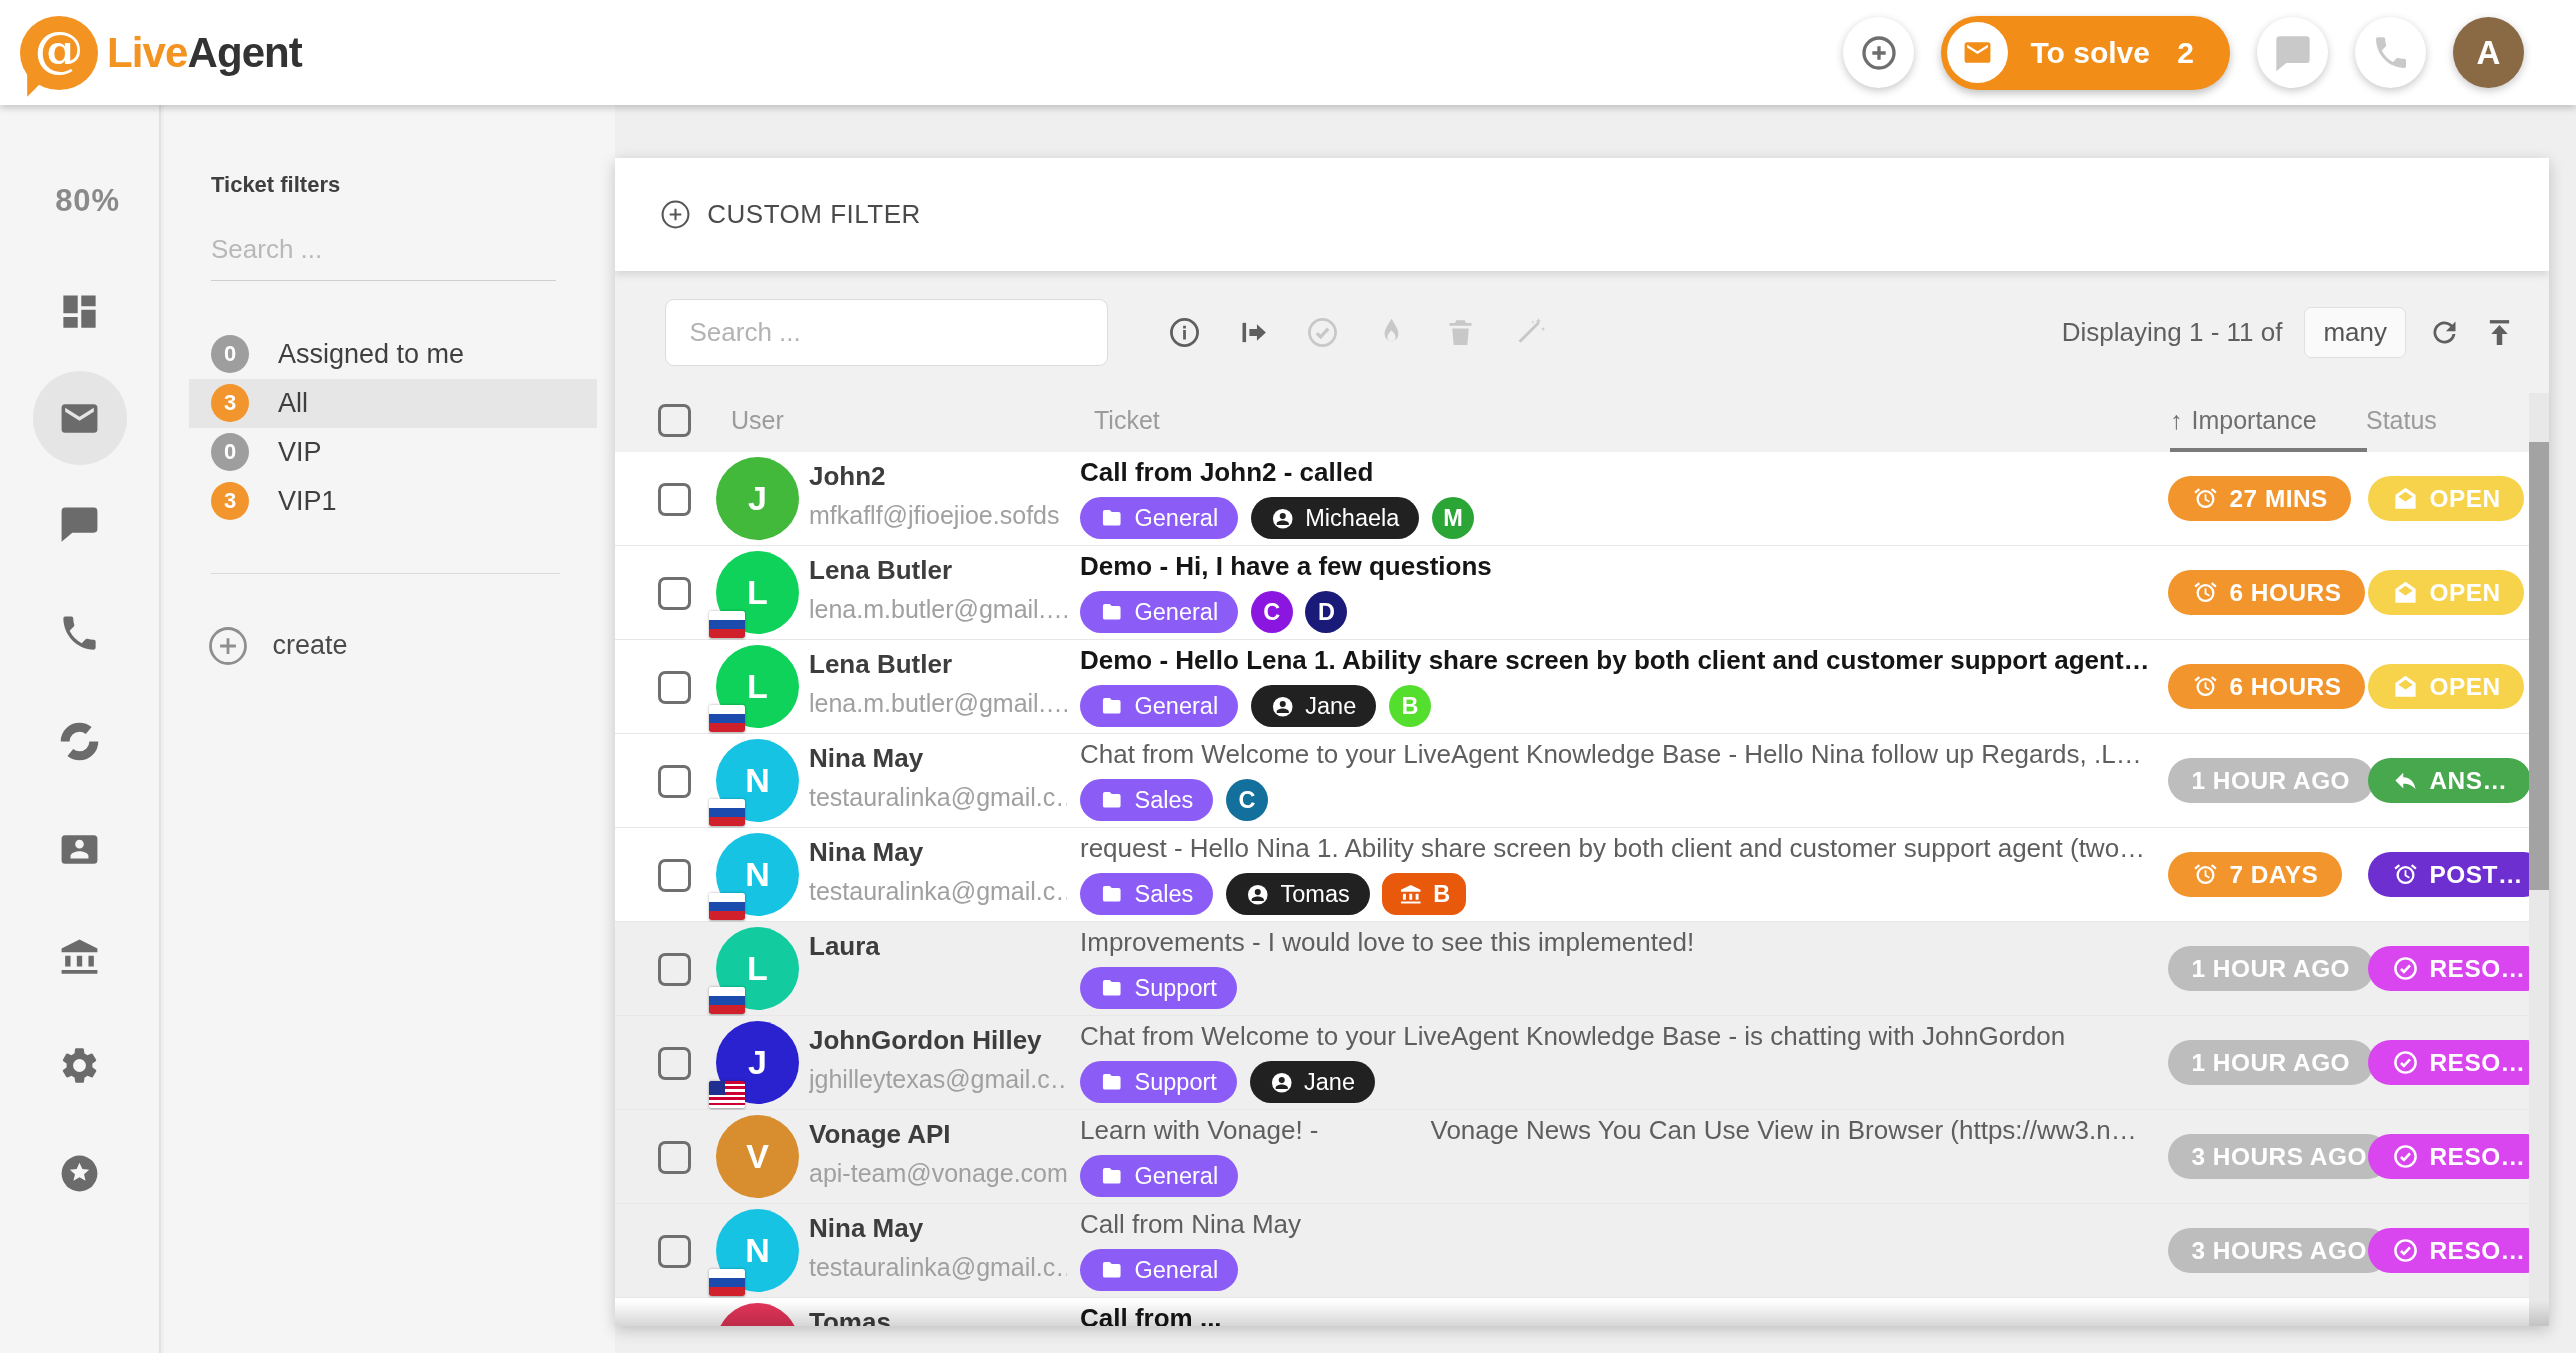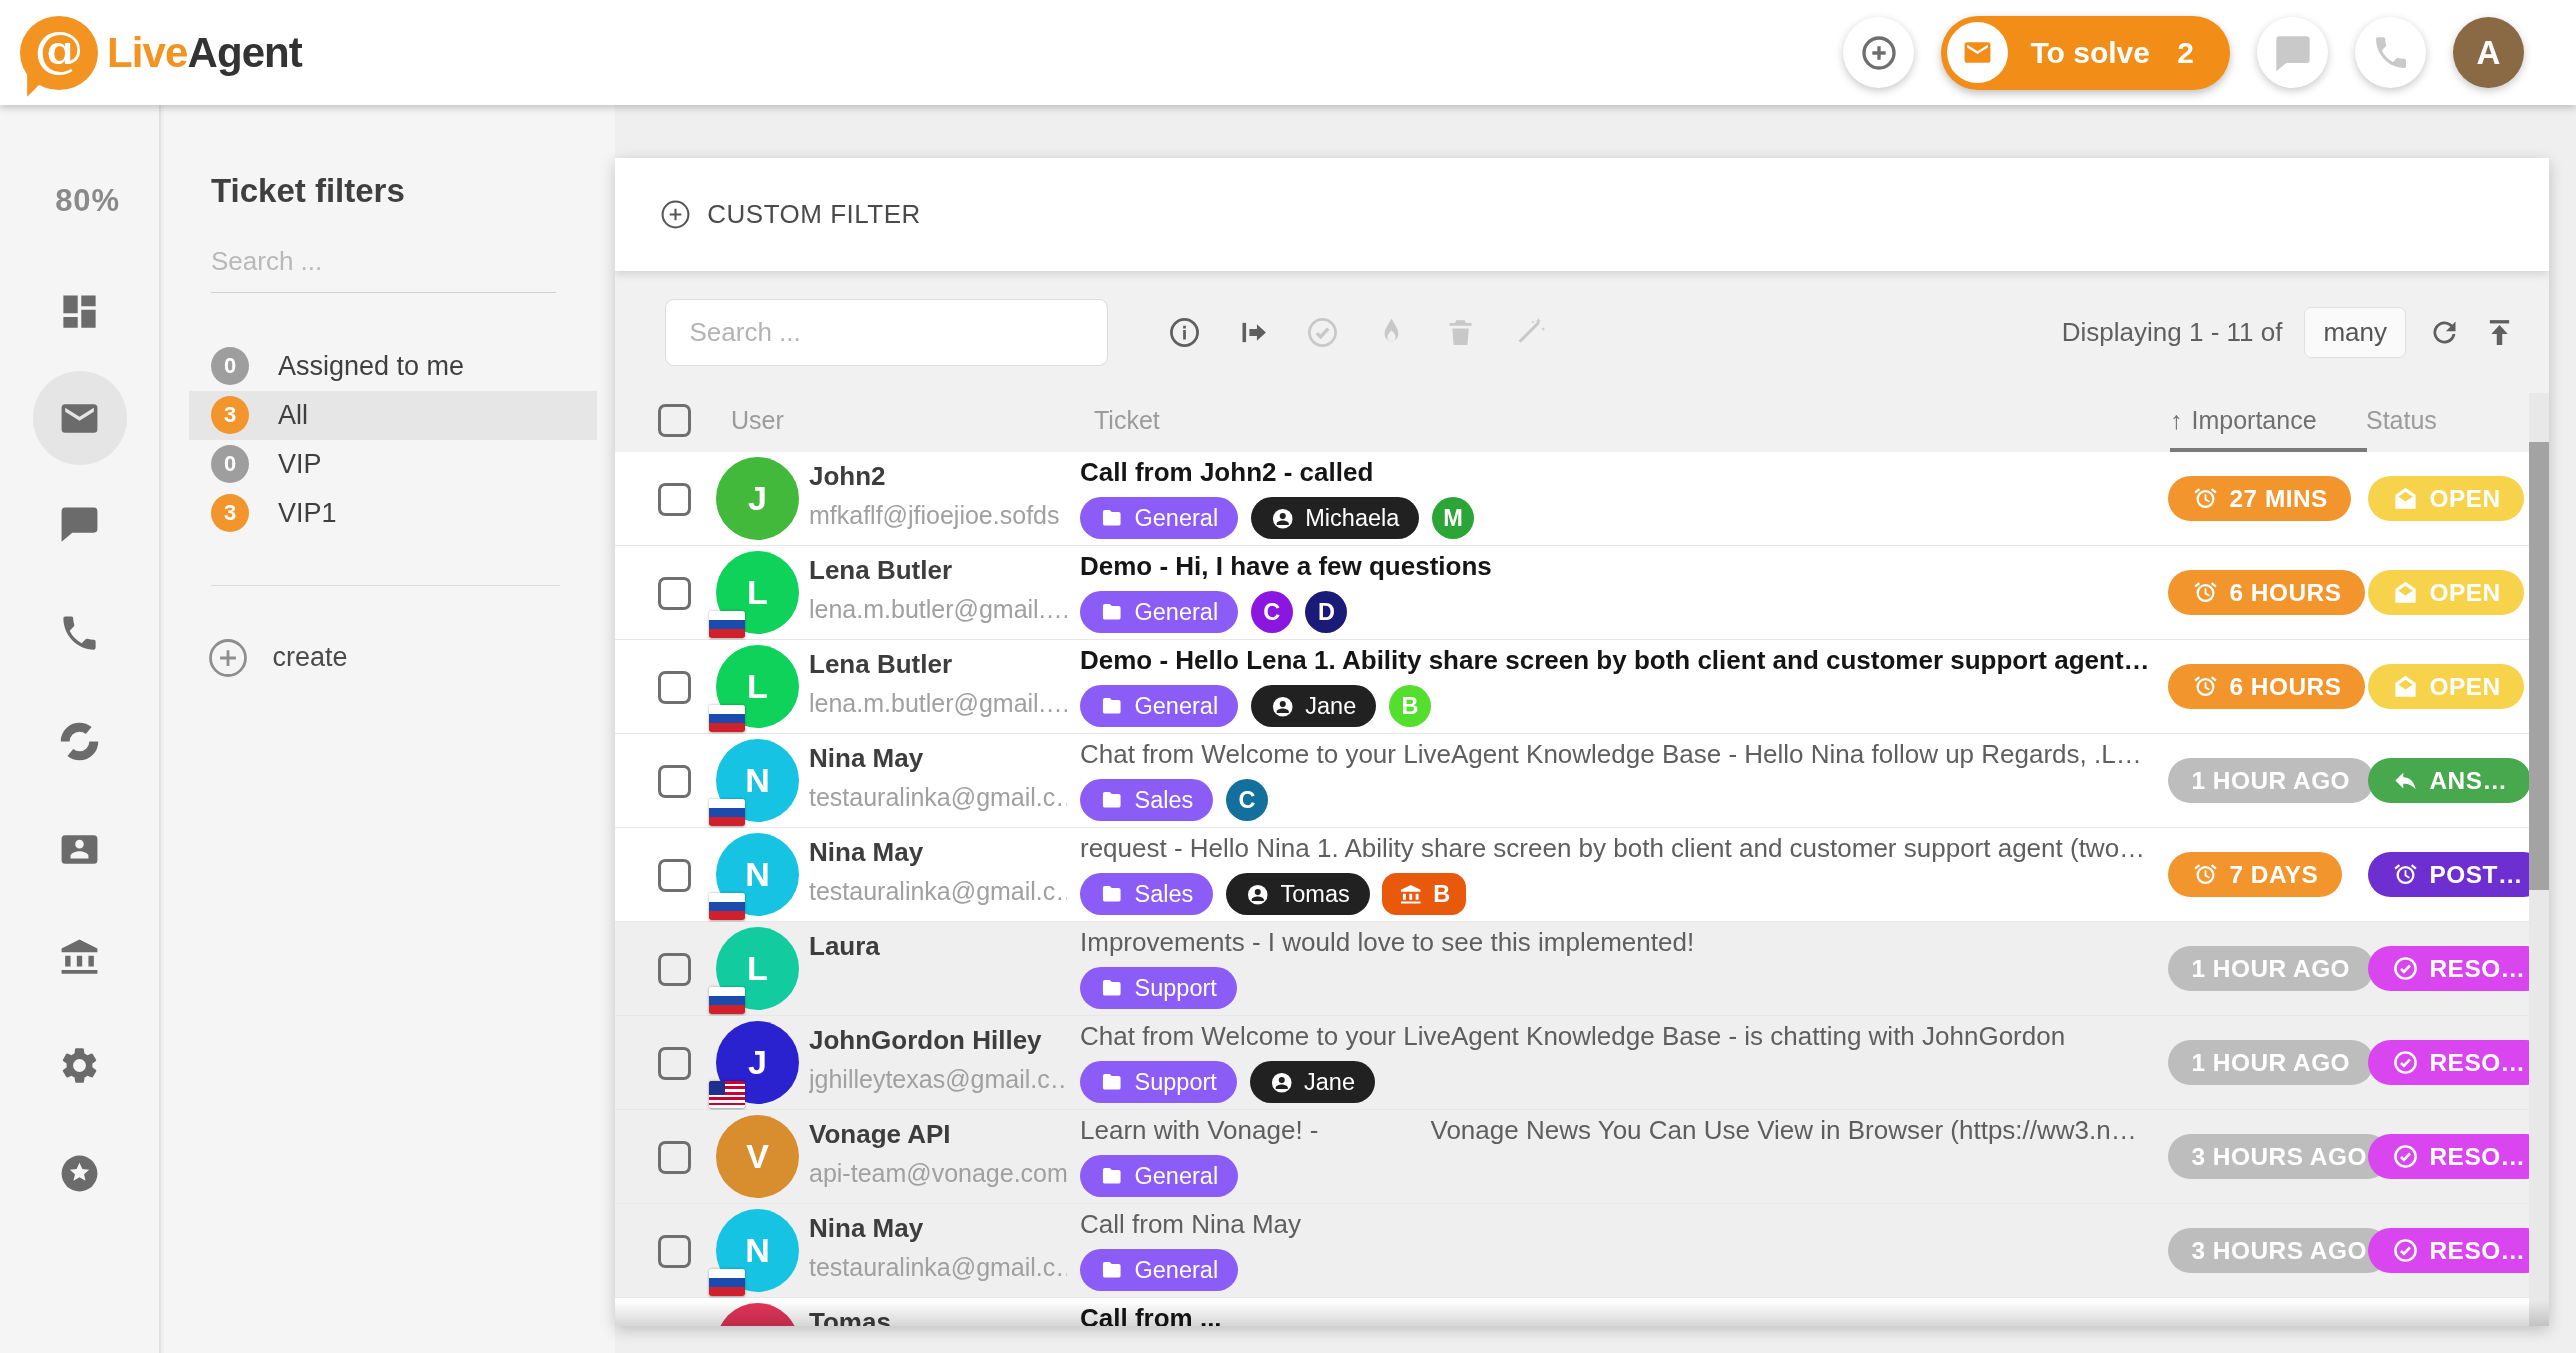--- a/index.html
+++ b/index.html
@@ -80,21 +80,21 @@
     cursor:pointer; border-radius:50%;
   }
   .rail-item svg { width:43px; height:43px; color:#6b6b6b; }
   .rail-item.active { background:#e5e5e5; width:94px; height:94px; margin:6.3px 0; }
 
   
   .filters {
     position:absolute; left:164px; top:105px; bottom:0; width:451px;
     background:#f5f5f5; z-index:4;
   }
-  .filters h2 { margin:67px 0 0 47px; font-size:33px; color:#3f3f3f; }
+  .filters h2 { margin:67px 0 0 47px; font-size:22px; color:#3f3f3f; }
   .fsearch {
     display:block; margin:36px 0 0 47px; width:345px;
     background:transparent; border:none; border-bottom:1.8px solid #cfcfcf;
     font-size:26px; padding:0 0 14.5px 0; color:#555; outline:none;
     font-family:"Liberation Sans", sans-serif;
   }
   .fsearch::placeholder { color:#b8b8b8; }
   .flist { margin-top:49px; }
   .fitem {
     height:49px; display:flex; align-items:center; gap:29px;

